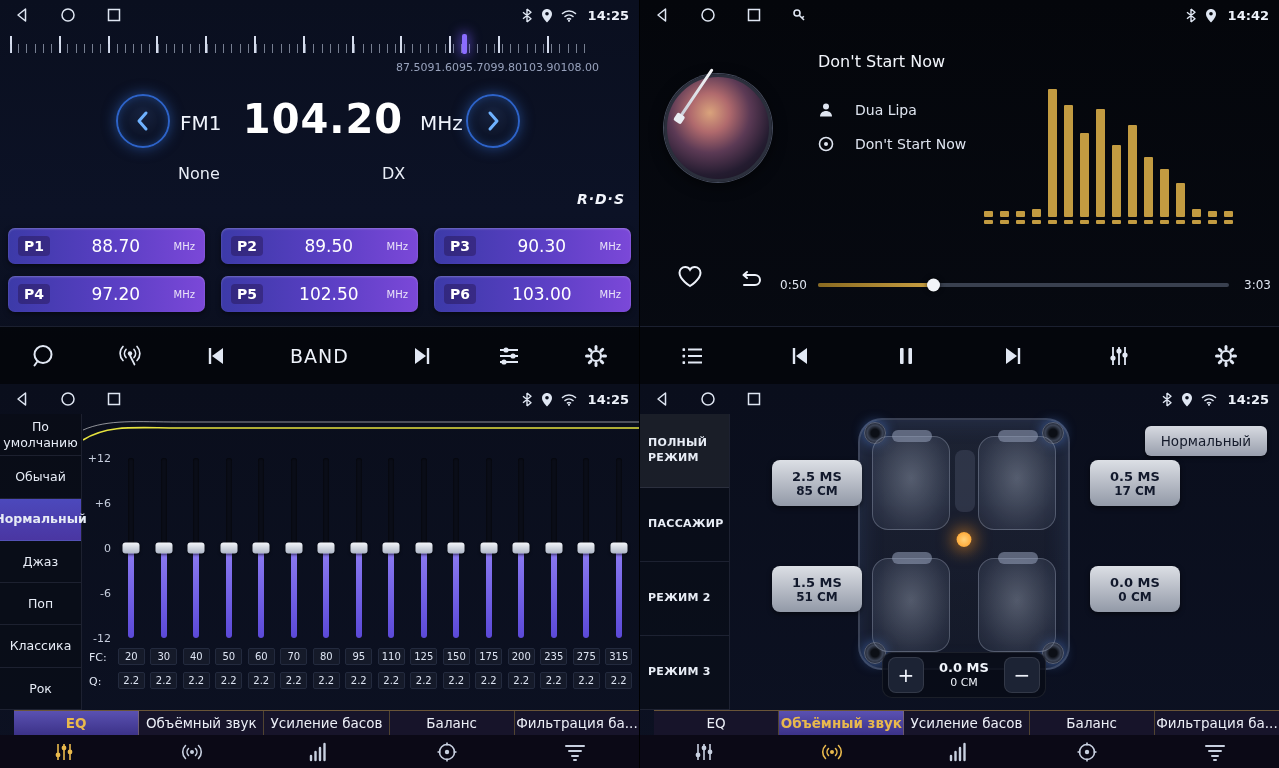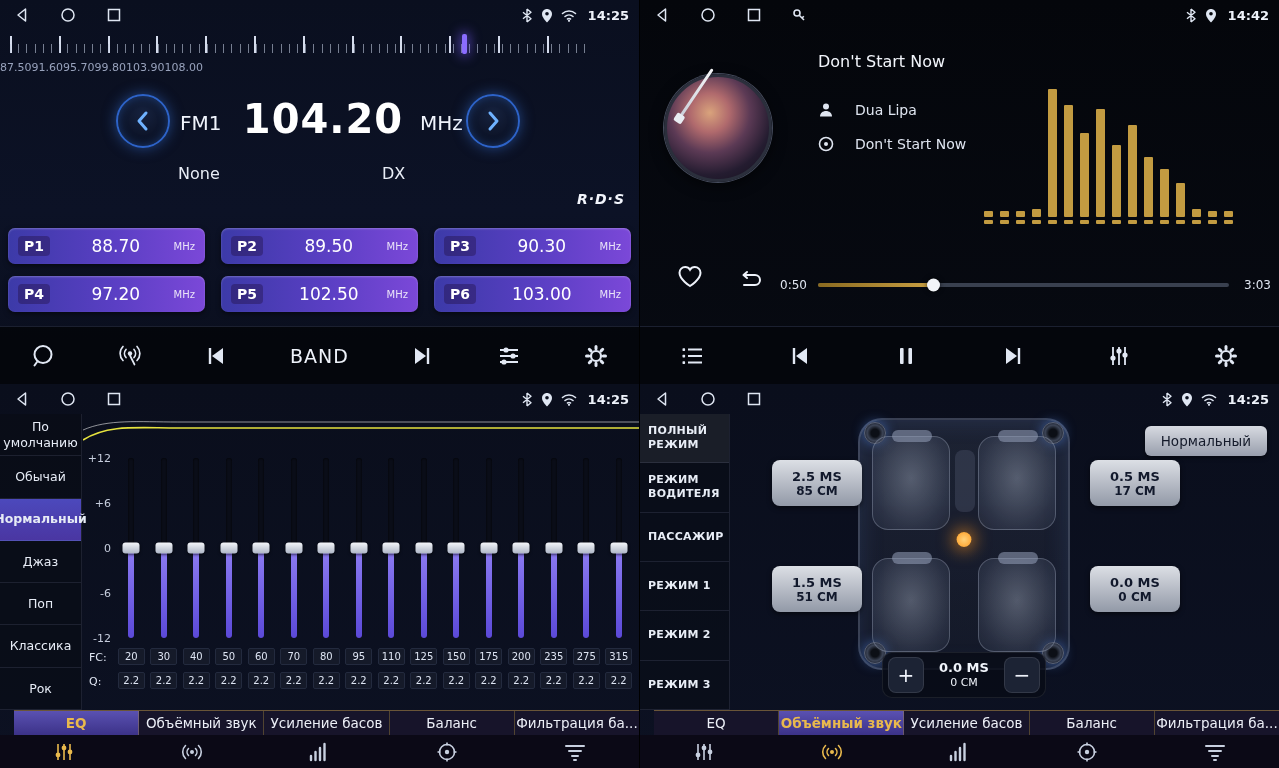--- a/index.html
+++ b/index.html
@@ -17,21 +17,21 @@
   .nav{display:flex;align-items:center;gap:30px;padding-left:4px}
   .sys{display:flex;align-items:center;gap:8px}
   .time{font-size:13px;font-weight:bold;color:#eef2fa;margin-left:3px}
   .icon{display:inline-flex;align-items:center;justify-content:center}
 
   
   .ruler{position:absolute;left:0;top:33px;right:0;height:48px}
   .ticks-minor{position:absolute;left:10px;right:52px;top:11px;height:9px;background:repeating-linear-gradient(90deg,rgba(190,200,220,.6) 0 1px,transparent 1px 8.2px)}
   .ticks-major{position:absolute;left:10px;right:52px;top:3px;height:17px;background:repeating-linear-gradient(90deg,rgba(225,232,248,.95) 0 2px,transparent 2px 48.8px)}
   .freq-pointer{position:absolute;left:462px;top:1px;width:5px;height:20px;background:#8a6cff;border-radius:2px;box-shadow:0 0 12px 2px rgba(122,92,255,.65)}
-  .ruler-labels{position:absolute;left:0;right:40px;top:28px;display:flex;justify-content:flex-start}
+  .ruler-labels{position:absolute;left:0;right:40px;top:28px;display:flex;justify-content:flex-end}
   .rlabel{font-size:11px;color:#98a2bc}
   .tune-btn{position:absolute;width:54px;height:54px;border-radius:50%;background:radial-gradient(circle at 50% 35%,#16223f,#0a1022 72%);border:2px solid #2d63c8;box-shadow:0 0 14px rgba(58,122,230,.5),inset 0 0 10px rgba(58,122,230,.4);display:flex;align-items:center;justify-content:center;cursor:pointer}
   .tune-down{left:116px;top:94px}
   .tune-up{left:466px;top:94px}
   .band-label{position:absolute;left:180px;top:111px;font-size:20px;color:#f0f4fc}
   .big-freq{position:absolute;left:238px;top:96px;width:170px;text-align:center;font-size:40px;font-weight:bold;color:#fff;letter-spacing:1px}
   .unit-label{position:absolute;left:420px;top:111px;font-size:20px;color:#f0f4fc}
   .stereo{position:absolute;left:178px;top:164px;font-size:16px}
   .dx{position:absolute;left:382px;top:164px;font-size:16px}
   .rds{position:absolute;right:14px;top:191px;font-size:14px;font-weight:bold;font-style:italic;letter-spacing:1px;color:#f2f5fc}
@@ -740,23 +740,21 @@
               <path d="M1.5 4.5a9.5 9.5 0 0 1 13 0M4 7.5a6 6 0 0 1 8 0M6.5 10a2.8 2.8 0 0 1 3 0" fill="none" stroke="currentColor" stroke-width="1.6" stroke-linecap="round"></path>
               <circle cx="8" cy="11.8" r="1.1" fill="currentColor"></circle>
             </svg>
           </span>
         <span class="time">14:25</span>
       </div>
     </div>
 
     <div class="sur-sidebar">
       <div class="sur-item sel">ПОЛНЫЙ РЕЖИМ</div>
-      <div class="sur-item">РЕЖИМ ВОДИТЕЛЯ</div>
       <div class="sur-item">ПАССАЖИР</div>
-      <div class="sur-item">РЕЖИМ 1</div>
       <div class="sur-item">РЕЖИМ 2</div>
       <div class="sur-item">РЕЖИМ 3</div>
     </div>
 
     <button class="normal-btn">Нормальный</button>
 
     <div class="cabin">
       <div class="spk spk-fl"></div>
       <div class="spk spk-fr"></div>
       <div class="spk spk-rl"></div>

